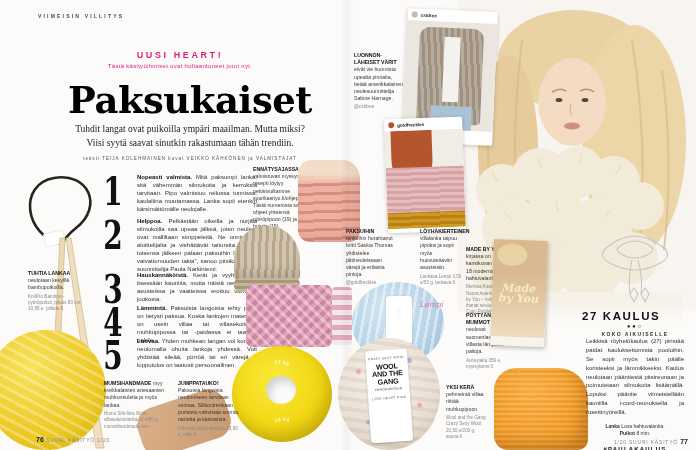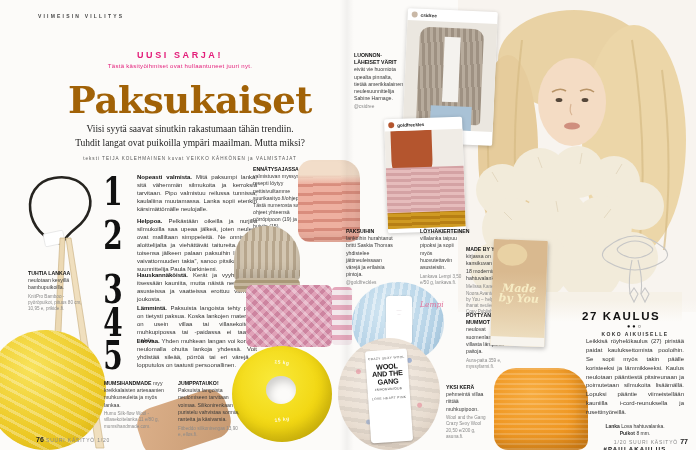--- a/index.html
+++ b/index.html
@@ -8,21 +8,21 @@
   .abs{position:absolute;}
   .gutter{position:absolute;left:340px;top:0;width:14px;height:450px;
           background:linear-gradient(90deg,rgba(0,0,0,0),rgba(0,0,0,.045),rgba(0,0,0,0));}
 
   
   .kicker{font-size:5px;letter-spacing:2.2px;color:#4a4a4a;font-weight:bold;}
   .corner-folio{font-size:6.5px;font-weight:bold;color:#333;}
   .series-tag{color:#e31c79;font-size:9px;font-weight:bold;letter-spacing:2.6px;text-align:center;}
   .series-sub{color:#e31c79;font-size:6px;text-align:center;margin-top:3px;letter-spacing:.3px;}
   .title{font-family:"DejaVu Serif",serif;font-weight:bold;font-size:37px;text-align:center;
-         color:#a16207;letter-spacing:-.5px;}
+         color:#000000;letter-spacing:-.5px;}
   .intro{font-family:"Liberation Serif",serif;font-size:9.5px;line-height:1.5;text-align:center;color:#222;}
   .byline{font-size:4.6px;letter-spacing:1px;color:#555;text-align:center;}
 
   
   .reason{position:absolute;display:flex;gap:9px;}
   .reason-num{font-family:"DejaVu Serif",serif;font-weight:bold;font-size:40px;line-height:.85;
               color:#111;transform:scaleX(.7);transform-origin:center top;width:30px;text-align:center;flex:none;}
   .reason-text{font-size:6px;line-height:1.33;width:120px;text-align:justify;color:#333;}
   .reason-text b{color:#111;}
 
@@ -117,29 +117,29 @@
 </style>
 </head>
 <body>
 
 <div class="spread">
 
   <div class="abs kicker" style="left:38px;top:13px;">VIIMEISIN VILLITYS</div>
   <div class="abs corner-folio" style="right:8px;top:10px;">77</div>
 
   <div class="abs" style="left:30px;top:50px;width:300px;">
-    <div class="series-tag">UUSI SARJA!</div>
+    <div class="series-tag">UUSI HEART!</div>
     <div class="series-sub">Tästä käsityöihmiset ovat hullaantuneet juuri nyt.</div>
   </div>
 
   <div class="abs title" style="left:40px;top:78px;width:300px;">Paksukaiset</div>
 
   <div class="abs intro" style="left:40px;top:122px;width:300px;">
+    <div>Tuhdit langat ovat puikoilla ympäri maailman. Mutta miksi?</div>
     <div>Viisi syytä saavat sinutkin rakastumaan tähän trendiin.</div>
-    <div>Tuhdit langat ovat puikoilla ympäri maailman. Mutta miksi?</div>
   </div>
 
   <div class="abs byline" style="left:40px;top:156px;width:300px;">teksti TEIJA KOLEHMAINEN kuvat VEIKKO KÄHKÖNEN ja VALMISTAJAT</div>
 
   <div class="reason" style="left:98px;top:174px;">
     <div class="reason-num">1</div>
     <p class="reason-text" style="margin:0;"><b>Nopeasti valmista.</b> <span>Mitä paksumpi lanka, sitä vähemmän silmukoita ja kerroksia tarvitaan. Pipo valmistuu reilussa tunnissa, kaulaliina muutamassa. Lanka sopii etenkin kärsimättömälle neulojalle.</span></p>
   </div>
   <div class="reason" style="left:98px;top:218px;">
     <div class="reason-num">2</div>

